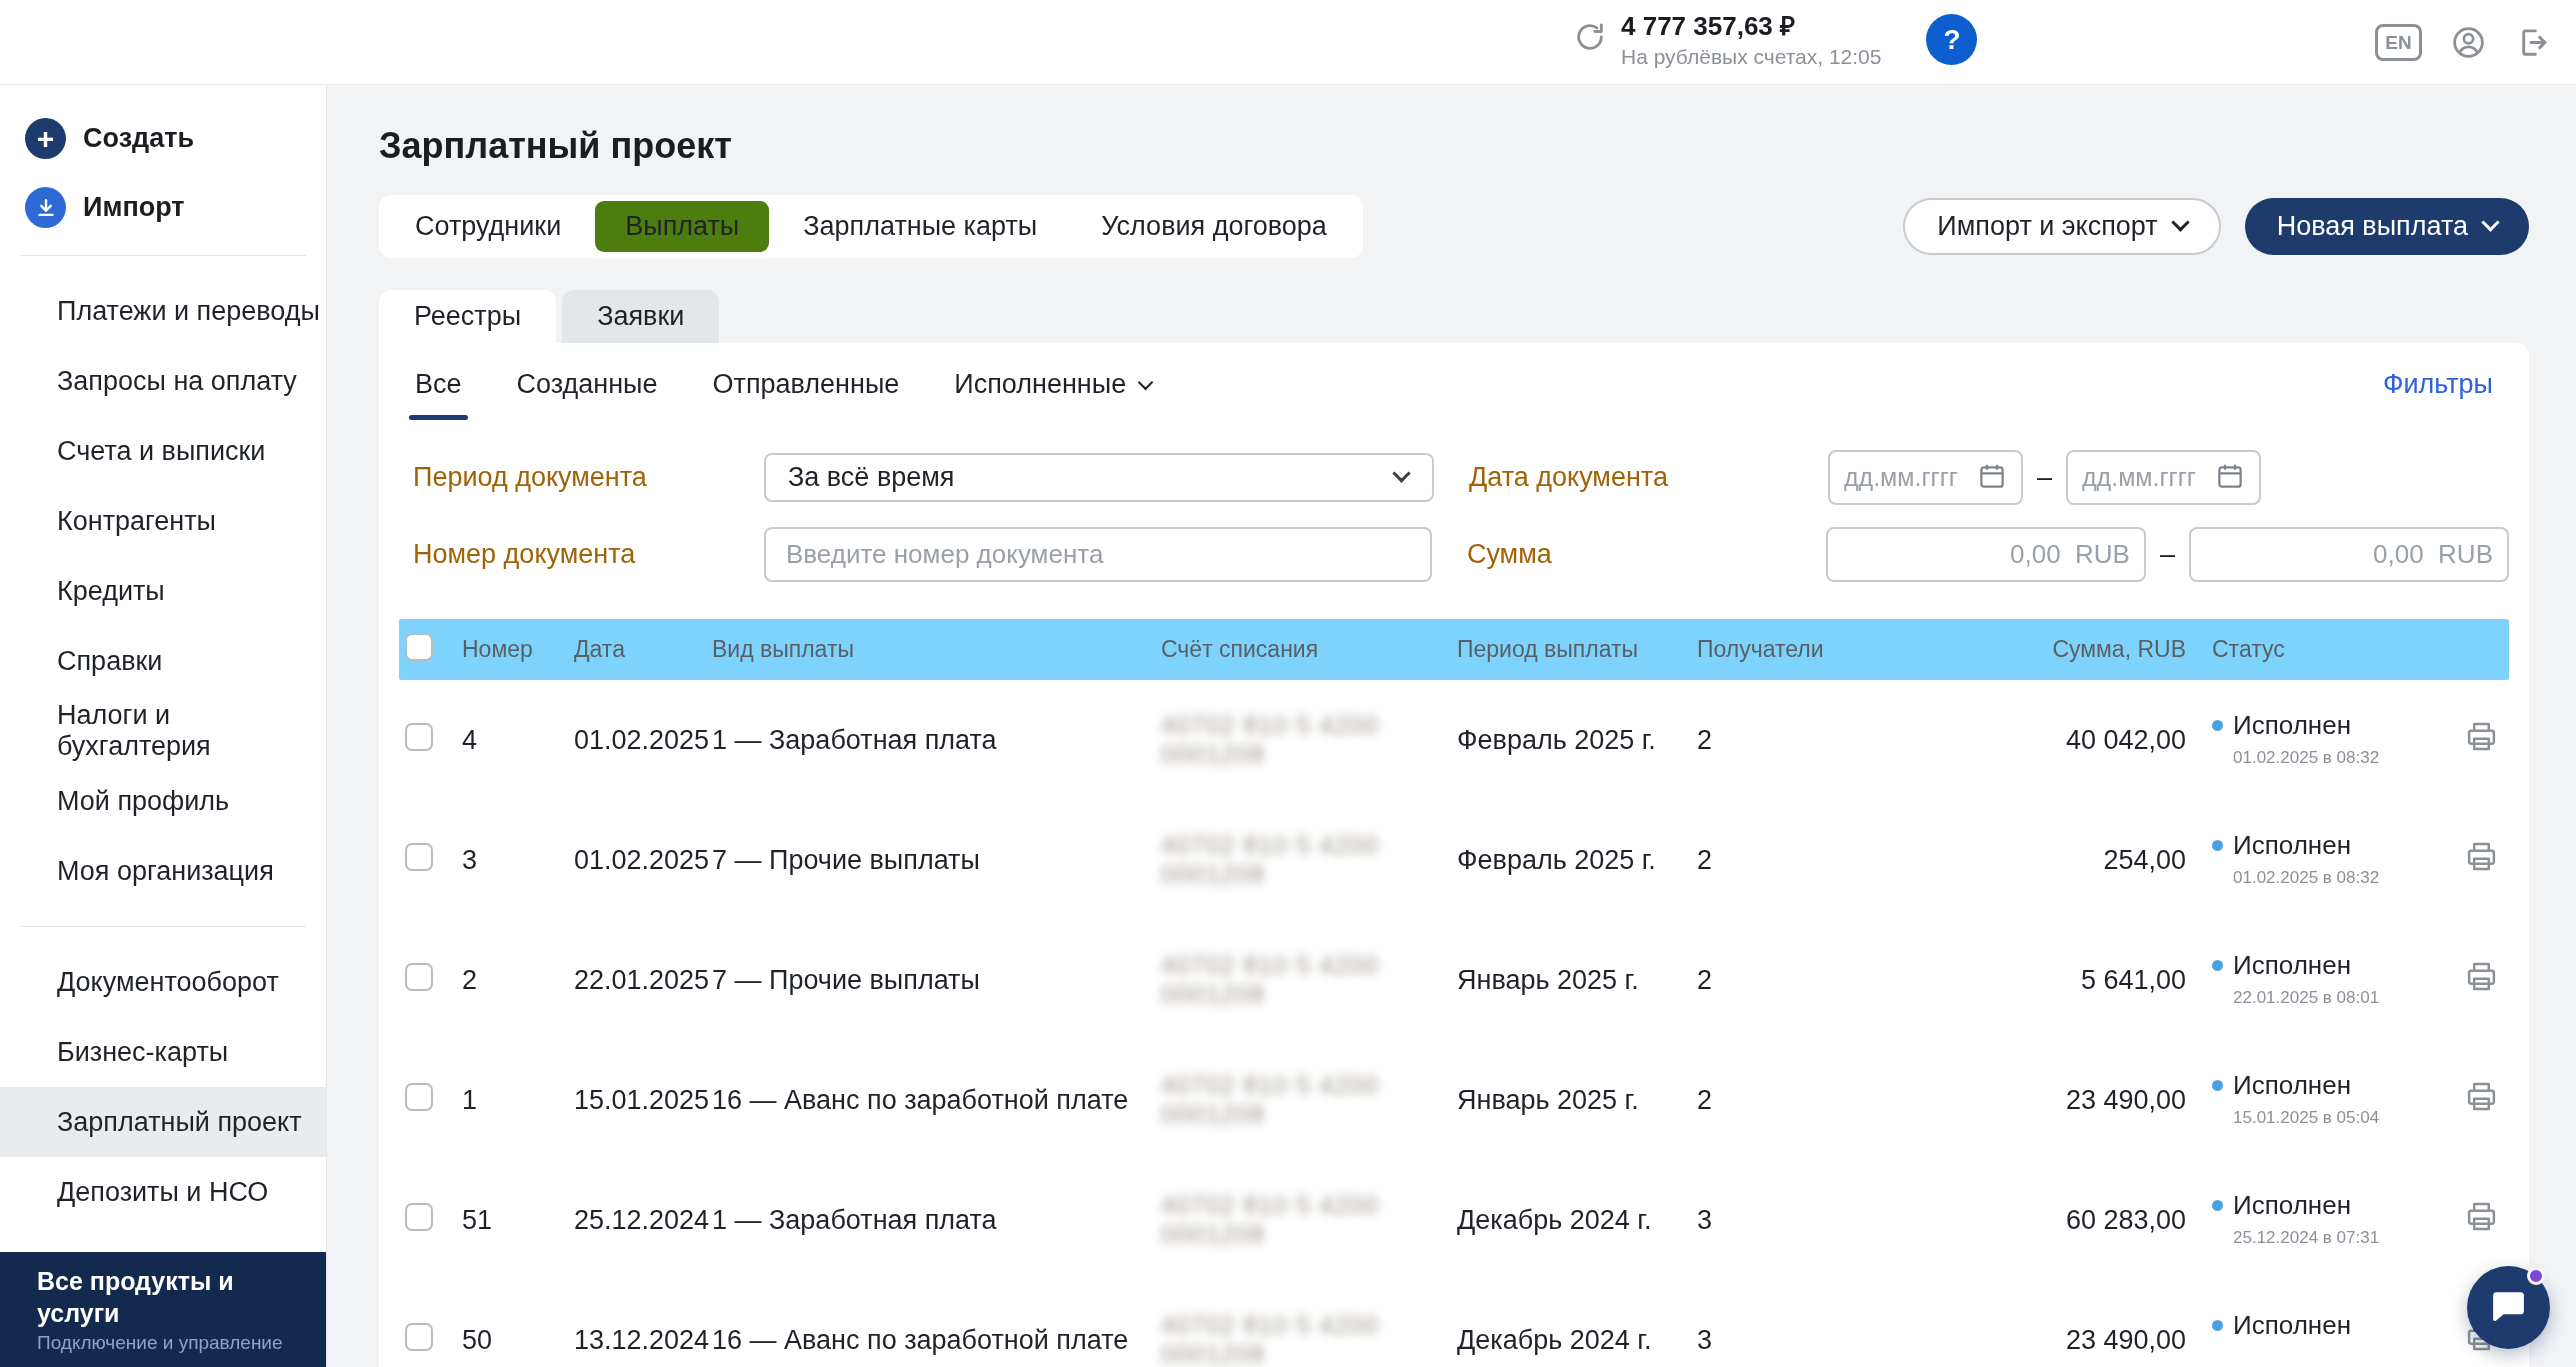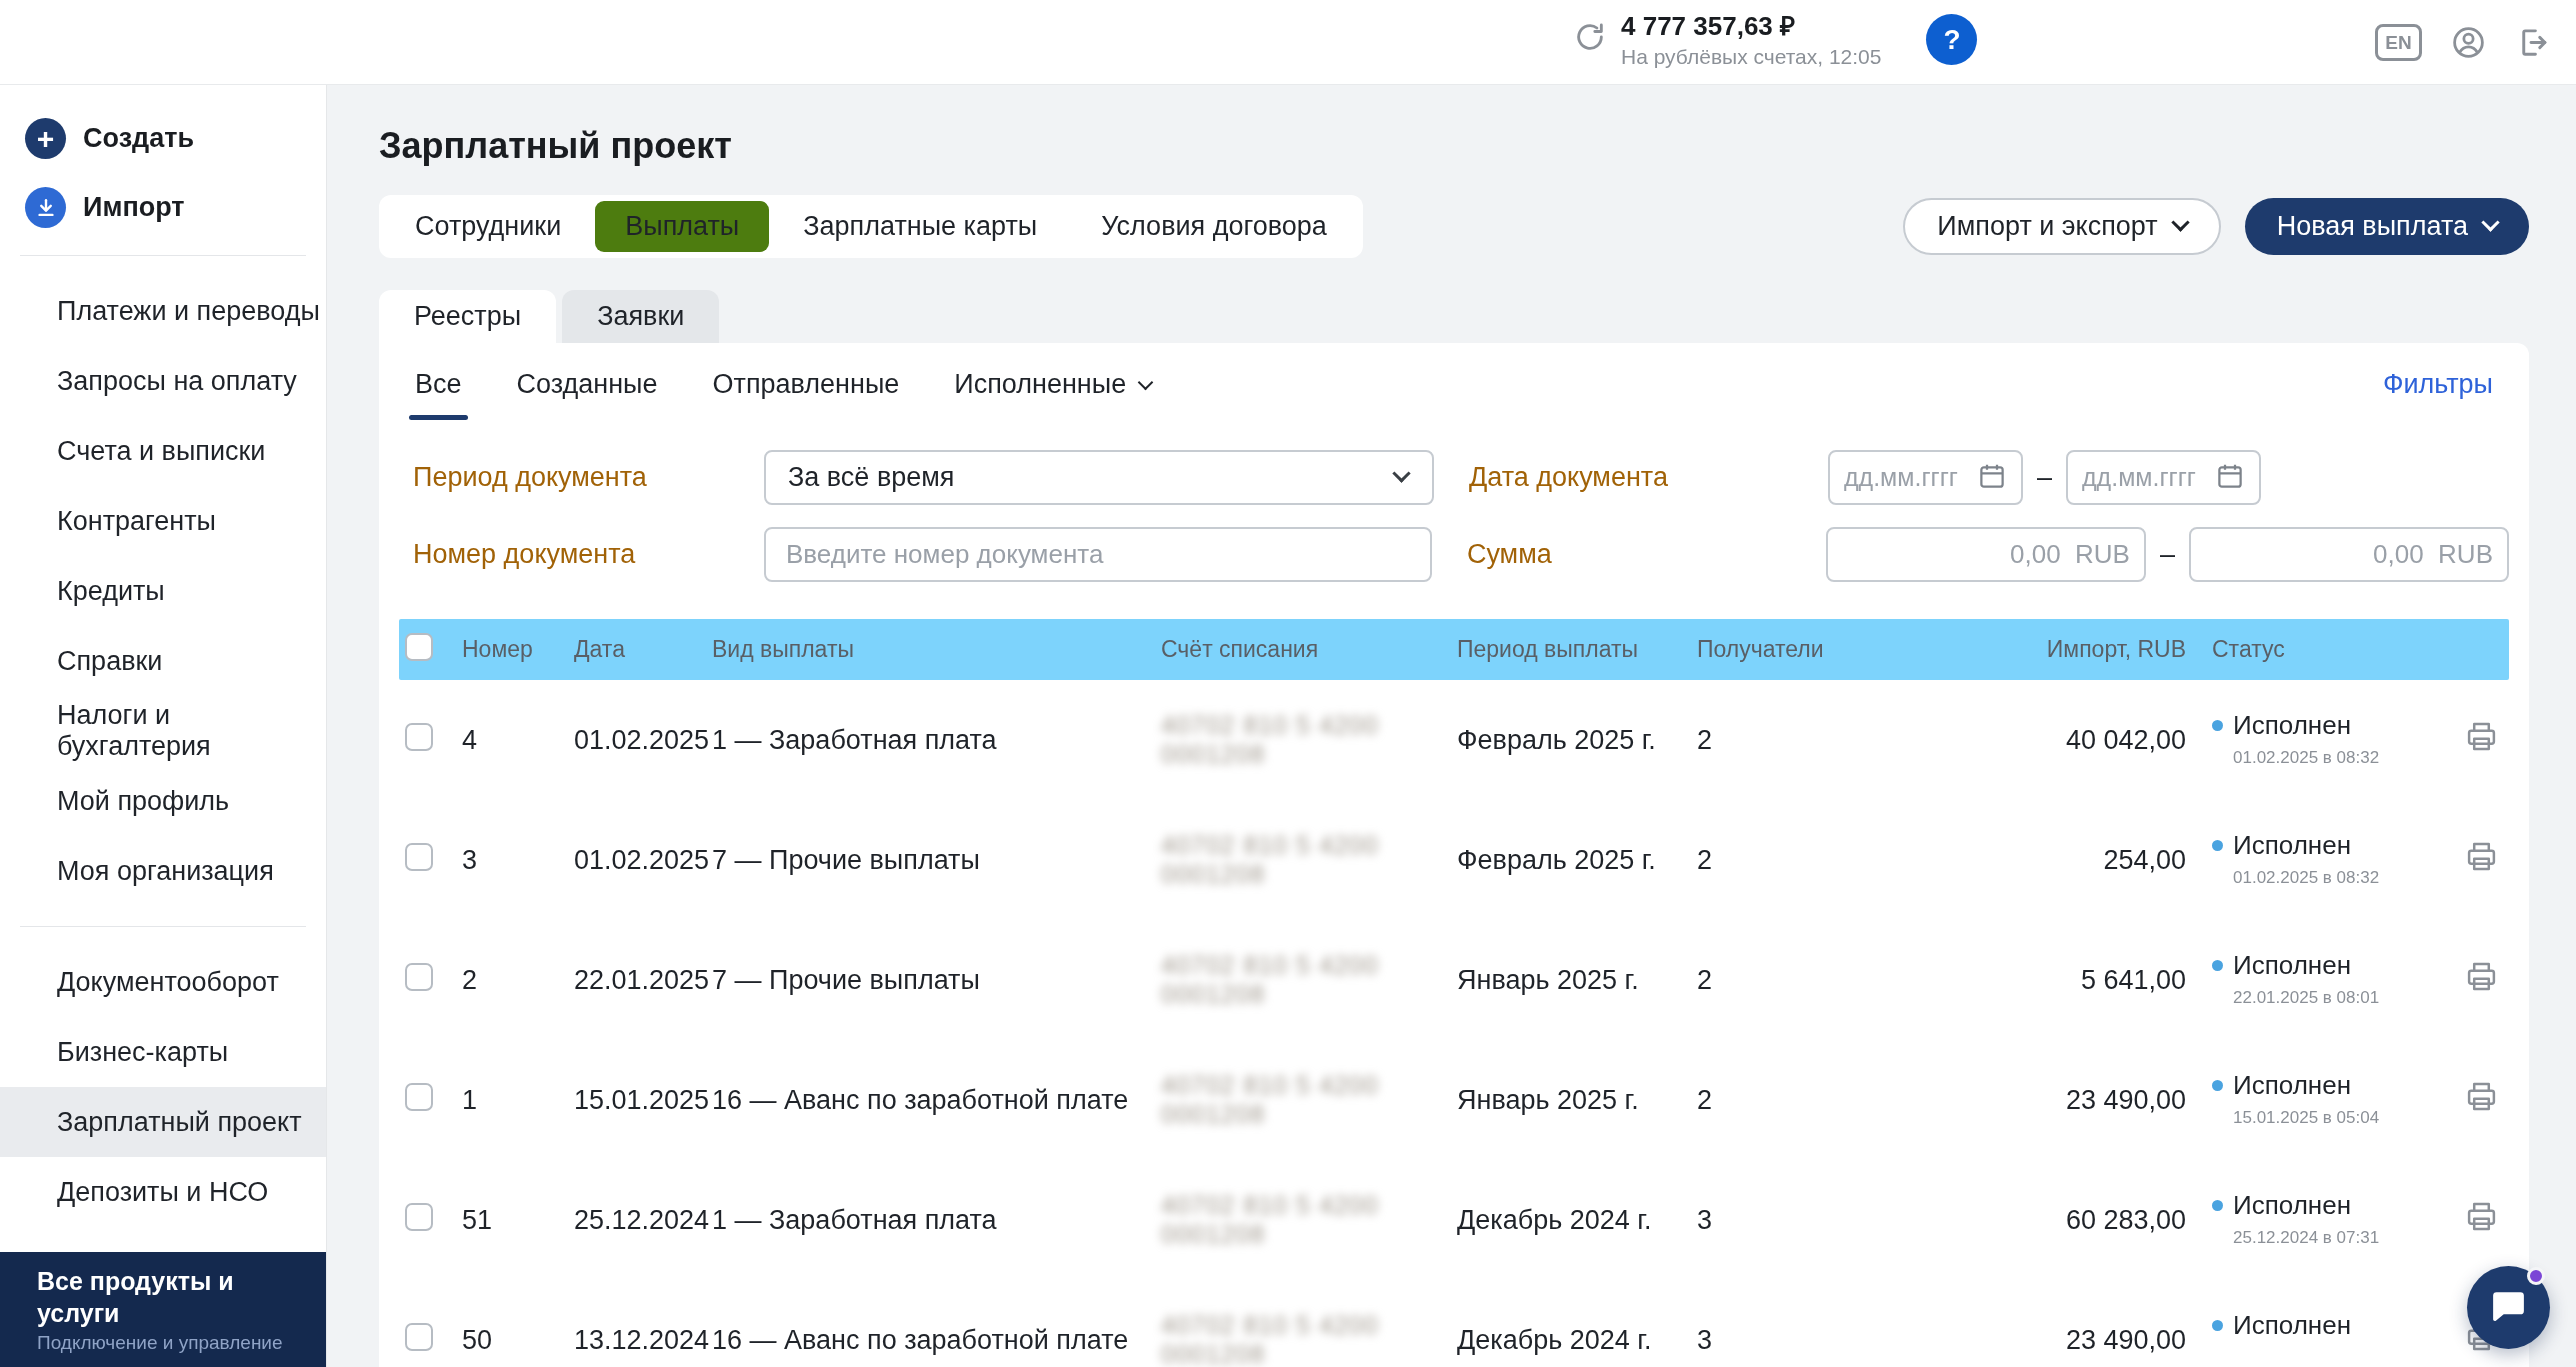--- a/index.html
+++ b/index.html
@@ -78,21 +78,21 @@
   .ftab { position: relative; padding-bottom: 20px; font-size: 27px; color: #1f2329; display: flex; align-items: center; gap: 14px; cursor: pointer; }
   .ftab.active { font-weight: 400; }
   .ftab.active::after { content: ''; position: absolute; left: -6px; right: -6px; bottom: 0; height: 5px; background: #1e3b6d; border-radius: 3px; }
   .ftab .chev { width: 11px; height: 11px; border-width: 2.5px; transform: translateY(-2px) rotate(45deg); }
   .filters-link { margin-left: auto; padding-bottom: 20px; font-size: 27px; color: #2e62d9; cursor: pointer; text-decoration: none; }
 
   .filter-row { display: flex; align-items: center; margin-top: 30px; padding-left: 14px; }
   .filter-row + .filter-row { margin-top: 22px; }
   .flabel { width: 351px; font-size: 27px; color: #a16207; flex: 0 0 351px; }
   .flabel.l2 { width: 359px; flex: 0 0 359px; margin-left: 35px; }
-  .select { width: 670px; height: 55px; border: 2px solid #c6cbd1; border-radius: 8px; background: #fff;
+  .select { width: 670px; height: 49px; border: 2px solid #c6cbd1; border-radius: 8px; background: #fff;
             display: flex; align-items: center; justify-content: space-between; padding: 0 22px; font-size: 27px; cursor: pointer; }
   .select .chev { color: #3a3f45; margin-right: 2px; }
   .inputbox { height: 55px; border: 2px solid #c6cbd1; border-radius: 8px; background: #fff;
               display: flex; align-items: center; padding: 0 14px; gap: 8px; }
   .inputbox input { font-size: 26px; width: 100%; min-width: 0; }
   .inputbox.date { width: 195px; }
   .inputbox.date input { font-size: 25px; }
   .inputbox.wide { width: 670px; padding: 0 20px; }
   .inputbox.amount { width: 321px; }
   .inputbox.amount input { text-align: right; font-size: 26px; }
@@ -300,21 +300,21 @@
 
         <div class="table">
           <div class="thead">
             <span><span class="checkbox"></span></span>
             <span>Номер</span>
             <span>Дата</span>
             <span>Вид выплаты</span>
             <span>Счёт списания</span>
             <span>Период выплаты</span>
             <span>Получатели</span>
-            <span class="h-amount">Импорт, RUB</span>
+            <span class="h-amount">Сумма, RUB</span>
             <span class="h-status">Статус</span>
             <span></span>
           </div>
 
           <div class="tbody">
 
               <div class="trow">
                 <span><span class="checkbox"></span></span>
                 <span class="cell">4</span>
                 <span class="cell">01.02.2025</span>

